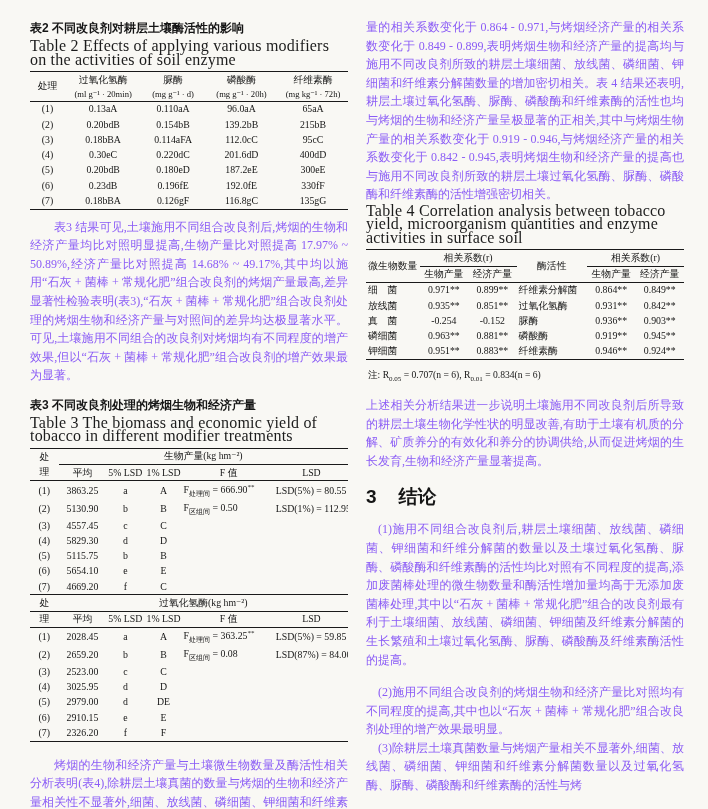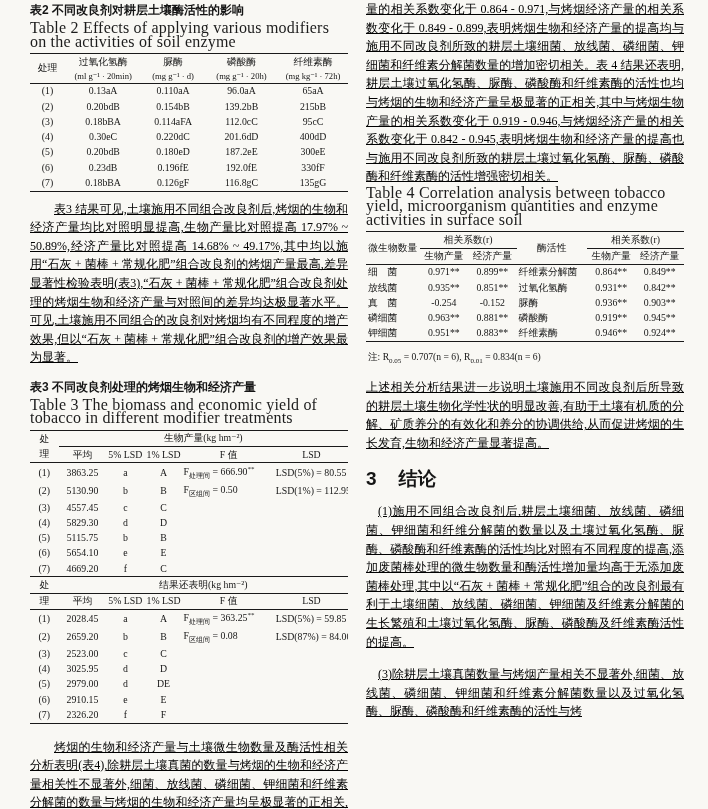--- a/index.html
+++ b/index.html
@@ -3,27 +3,26 @@
 <meta charset="utf-8">
 <style>
   html,body{margin:0;padding:0;}
   body{
     width:708px;height:809px;overflow:hidden;
     background:#f9f8f4;color:#151515;
     font-family:"Liberation Serif","DejaVu Serif",serif;
   }
   .page{
     box-sizing:border-box;width:708px;height:809px;overflow:hidden;
-    display:flex;gap:18px;padding:0 24px 0 30px;
+    display:flex;gap:18px;padding:18px 24px 0 30px;
   }
   .col{width:318px;flex:0 0 318px;}
   p.body{
     font-size:12px;line-height:18.6px;text-align:justify;margin:0;
-    color:#000000;
-    text-decoration:underline;
+    color:#8b5cf6;
   }
   p.body.indent{text-indent:2em;}
   p.body.indent1{text-indent:1em;}
   .cap-zh{font-weight:bold;font-size:12px;line-height:16px;margin:10px 0 3px 0;font-family:"Liberation Sans","DejaVu Sans",sans-serif;}
   .cap-en{font-size:16px;line-height:13.5px;color:#1c1c1c;margin:0 0 5px 0;letter-spacing:.2px;}
   table.tbl{
     width:100%;border-collapse:collapse;table-layout:fixed;
     font-size:9.8px;line-height:1.25;margin:2px 0 8px 0;
     border-top:1.5px solid #1a1a1a;border-bottom:1.5px solid #1a1a1a;
   }
@@ -225,21 +224,21 @@
             <td>4669.20</td>
             <td>f</td>
             <td>C</td>
             <td></td>
             <td></td>
           </tr>
         </tbody>
       <tbody class="sec2">
         <tr>
           <th>处</th>
-          <th colspan="5" class="grp">结果还表明(kg hm⁻²)</th>
+          <th colspan="5" class="grp">过氧化氢酶(kg hm⁻²)</th>
         </tr>
         <tr>
           <th class="rule-mid">理</th>
           <th class="rule-mid">平均</th>
           <th class="rule-mid">5% LSD</th>
           <th class="rule-mid">1% LSD</th>
           <th class="rule-mid">F 值</th>
           <th class="rule-mid">LSD</th>
         </tr>
       </tbody>
@@ -383,16 +382,17 @@
     <div class="note">注: R<sub>0.05</sub> = 0.707(n = 6), R<sub>0.01</sub> = 0.834(n = 6)</div>
 
     <p class="body" style="margin-top:4px;">上述相关分析结果进一步说明土壤施用不同改良剂后所导致的耕层土壤生物化学性状的明显改善,有助于土壤有机质的分解、矿质养分的有效化和养分的协调供给,从而促进烤烟的生长发育,生物和经济产量显著提高。</p>
 
     <div class="sec-head">
       <span class="num">3</span><span>结论</span>
     </div>
 
     <p class="body indent1">(1)施用不同组合改良剂后,耕层土壤细菌、放线菌、磷细菌、钾细菌和纤维分解菌的数量以及土壤过氧化氢酶、脲酶、磷酸酶和纤维素酶的活性均比对照有不同程度的提高,添加废菌棒处理的微生物数量和酶活性增加量均高于无添加废菌棒处理,其中以“石灰 + 菌棒 + 常规化肥”组合的改良剂最有利于土壤细菌、放线菌、磷细菌、钾细菌及纤维素分解菌的生长繁殖和土壤过氧化氢酶、脲酶、磷酸酶及纤维素酶活性的提高。</p>
     <div class="gap-m"></div>
+    <p class="body indent1">(2)施用不同组合改良剂的烤烟生物和经济产量比对照均有不同程度的提高,其中也以“石灰 + 菌棒 + 常规化肥”组合改良剂处理的增产效果最明显。</p>
     <p class="body indent1">(3)除耕层土壤真菌数量与烤烟产量相关不显著外,细菌、放线菌、磷细菌、钾细菌和纤维素分解菌数量以及过氧化氢酶、脲酶、磷酸酶和纤维素酶的活性与烤</p>
 
   </div>
 </div>
 
 </body></html>

